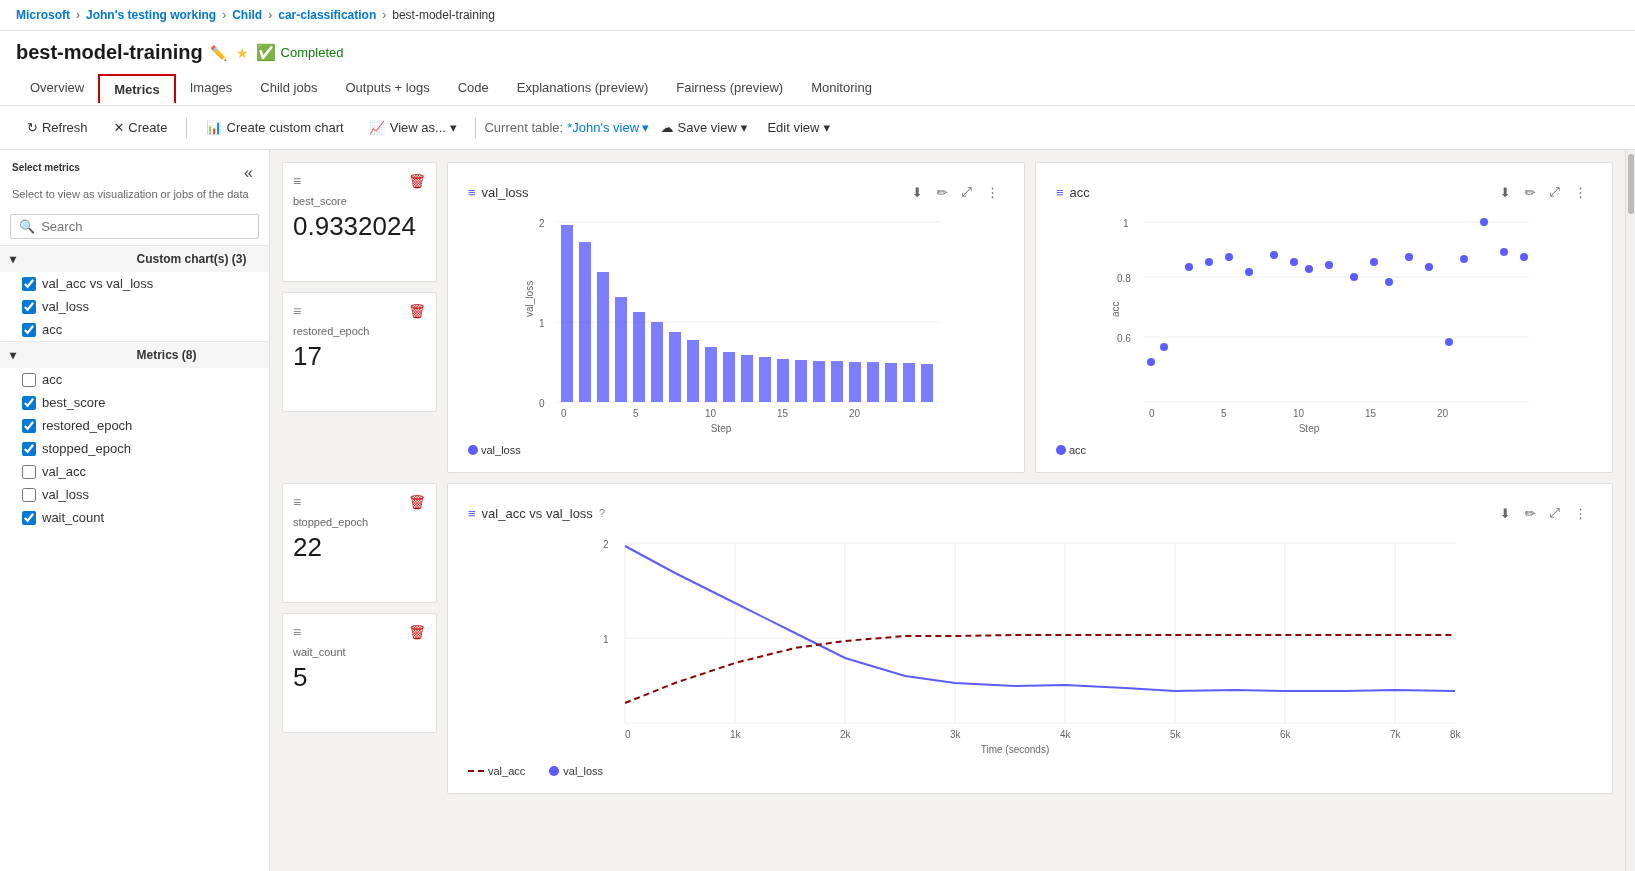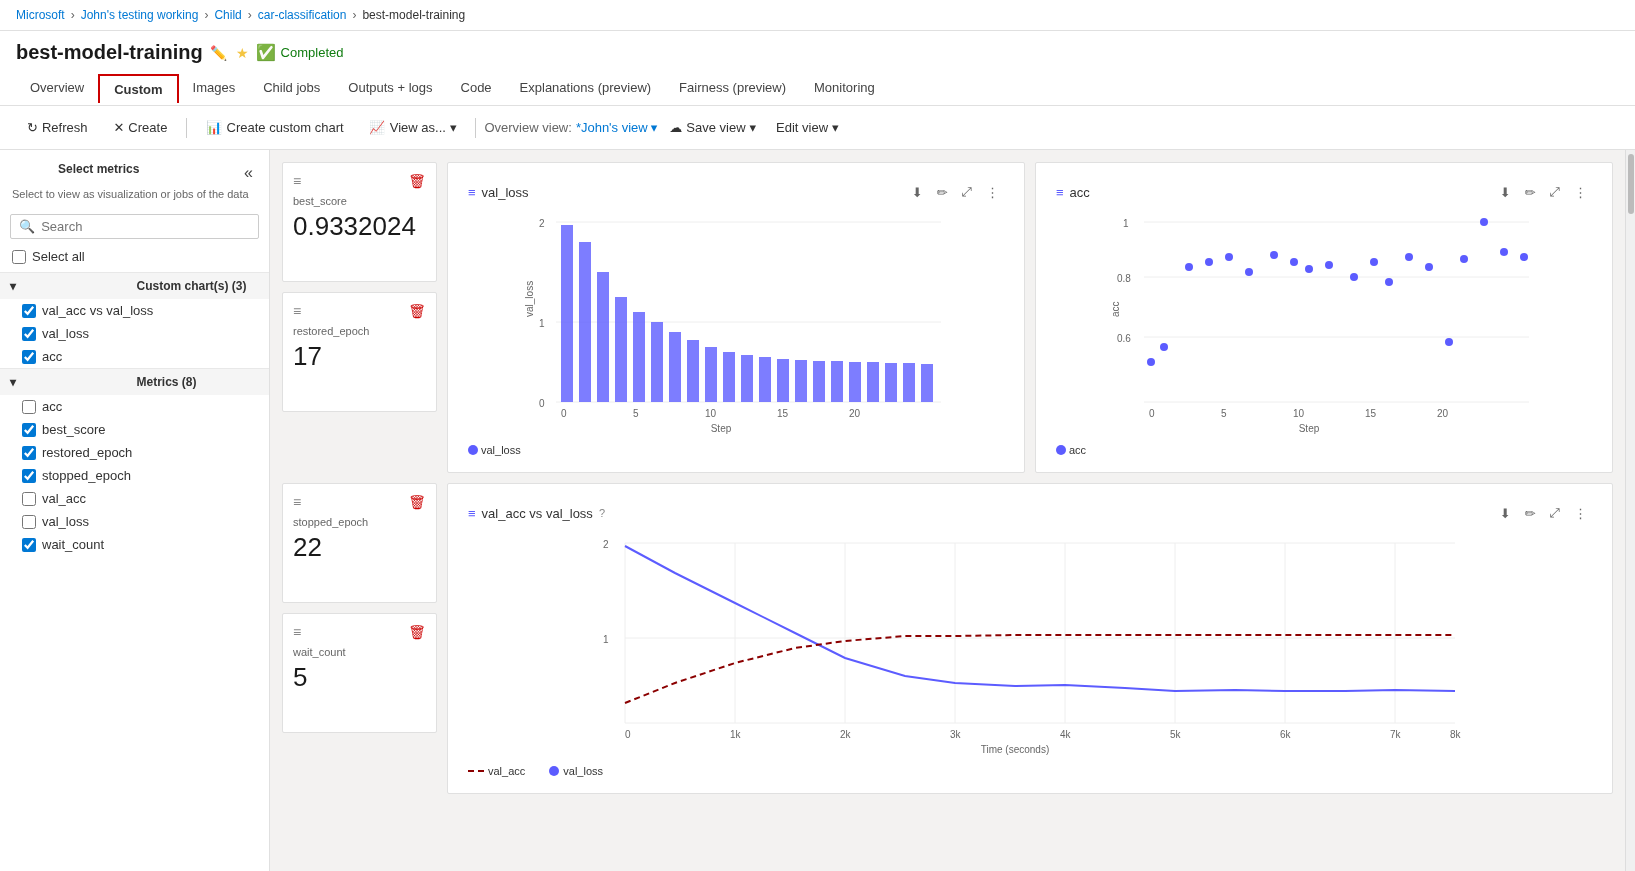--- a/index.html
+++ b/index.html
@@ -1,20 +1,20 @@
 <!DOCTYPE html>
 <html><head>
   <meta charset="utf-8">
   <style>
     * { box-sizing: border-box; margin: 0; padding: 0; }
     body { font-family: 'Segoe UI', Arial, sans-serif; font-size: 13px; background: #f3f2f1; color: #333; }
 
     
     .breadcrumb { display: flex; align-items: center; gap: 6px; padding: 8px 16px; background: #fff; border-bottom: 1px solid #e0e0e0; font-size: 12px; }
-    .breadcrumb a { color: #0078d4; text-decoration: none; cursor: pointer; }
+    .breadcrumb a { color: #0078d4; text-decoration: none; cursor: pointer; font-weight: bold; }
     .breadcrumb-sep { color: #666; }
 
     
     .page-header { background: #fff; padding: 10px 16px 0 16px; border-bottom: 1px solid #e0e0e0; }
     .page-title-row { display: flex; align-items: center; gap: 8px; margin-bottom: 8px; }
     .page-title { font-size: 20px; font-weight: 600; color: #1a1a1a; }
     .title-icon { cursor: pointer; color: #666; font-size: 14px; }
     .star-icon { color: #f4c542; font-size: 14px; }
     .status-badge { display: flex; align-items: center; gap: 4px; color: #107c10; font-size: 13px; }
     .status-dot { color: #107c10; font-size: 16px; }
@@ -32,21 +32,21 @@
     .current-view { display: flex; align-items: center; gap: 4px; }
     .view-name { color: #0078d4; display: flex; align-items: center; gap: 3px; cursor: pointer; }
     .save-view, .edit-view { display: flex; align-items: center; gap: 4px; cursor: pointer; color: #333; font-size: 13px; padding: 5px 8px; }
 
     
     .main-content { display: flex; height: calc(100vh - 120px); overflow: hidden; }
 
     
     .sidebar { width: 270px; background: #fff; border-right: 1px solid #e0e0e0; display: flex; flex-direction: column; overflow-y: auto; flex-shrink: 0; }
     .sidebar-header { display: flex; justify-content: space-between; align-items: flex-start; padding: 12px 12px 4px 12px; }
-    .sidebar-title { font-size: 12px; font-weight: 600; margin-left: 46px; }
+    .sidebar-title { font-size: 10px; font-weight: 600; }
     .sidebar-subtitle { font-size: 11px; color: #666; padding: 0 12px 8px 12px; }
     .collapse-btn { cursor: pointer; color: #444; font-size: 16px; padding: 2px 4px; }
     .search-box { margin: 6px 10px; display: flex; align-items: center; border: 1px solid #ccc; border-radius: 2px; padding: 4px 8px; gap: 6px; background: #fff; }
     .search-box input { border: none; outline: none; font-size: 13px; width: 100%; }
     .search-icon { color: #666; font-size: 13px; }
     .select-all-row { display: flex; align-items: center; gap: 6px; padding: 4px 12px 8px 12px; }
     .select-all-row label { font-size: 13px; cursor: pointer; }
     .section-header { display: flex; align-items: center; gap: 4px; padding: 6px 10px; background: #f5f5f5; font-size: 12px; font-weight: 600; cursor: pointer; border-top: 1px solid #e8e8e8; }
     .section-header span { flex: 1; }
     .metric-item { display: flex; align-items: center; gap: 6px; padding: 4px 12px 4px 22px; cursor: pointer; }
@@ -109,21 +109,21 @@
     <span class="page-title">best-model-training</span>
     <span class="title-icon">✏️</span>
     <span class="star-icon">★</span>
     <span class="status-badge">
       <span class="status-dot">✅</span>
       <span>Completed</span>
     </span>
   </div>
   <div class="tabs">
     <div class="tab">Overview</div>
-    <div class="tab active" style="border: 2px solid #cc0000; border-bottom: none; color: #333; padding: 6px 14px;">Custom</div>
+    <div class="tab active" style="border: 2px solid #cc0000; border-bottom: none; color: #333; padding: 6px 14px;">Metrics</div>
     <div class="tab">Images</div>
     <div class="tab">Child jobs</div>
     <div class="tab">Outputs + logs</div>
     <div class="tab">Code</div>
     <div class="tab">Explanations (preview)</div>
     <div class="tab">Fairness (preview)</div>
     <div class="tab">Monitoring</div>
   </div>
 </div>
 
@@ -140,21 +140,21 @@
   <button class="toolbar-btn">
     <span>📊</span>
     <span>Create custom chart</span>
   </button>
   <button class="toolbar-btn">
     <span>📈</span>
     <span>View as...</span>
     <span>▾</span>
   </button>
   <div class="toolbar-sep"></div>
-  <span class="toolbar-label">Overview view:</span>
+  <span class="toolbar-label">Current table:</span>
   <div class="current-view">
     <span class="view-name">
       <span>*John's view</span>
       <span>▾</span>
     </span>
   </div>
   <div class="save-view">
     <span>☁</span>
     <span>Save view</span>
     <span>▾</span>
@@ -169,24 +169,20 @@
 
   <div class="sidebar">
     <div class="sidebar-header">
       <span class="sidebar-title">Select metrics</span>
       <span class="collapse-btn">«</span>
     </div>
     <div class="sidebar-subtitle">Select to view as visualization or jobs of the data</div>
     <div class="search-box">
       <span class="search-icon">🔍</span>
       <input type="text" placeholder="Search" style="">
-    </div>
-    <div class="select-all-row">
-      <input type="checkbox" class="checkbox" style="">
-      <label>Select all</label>
     </div>
 
     <div class="section-header">
       <span>▾</span>
       <span>Custom chart(s) (3)</span>
     </div>
     <div class="metric-item">
       <input type="checkbox" class="checkbox cb-checked" checked="" style="">
       <label>val_acc vs val_loss</label>
 

